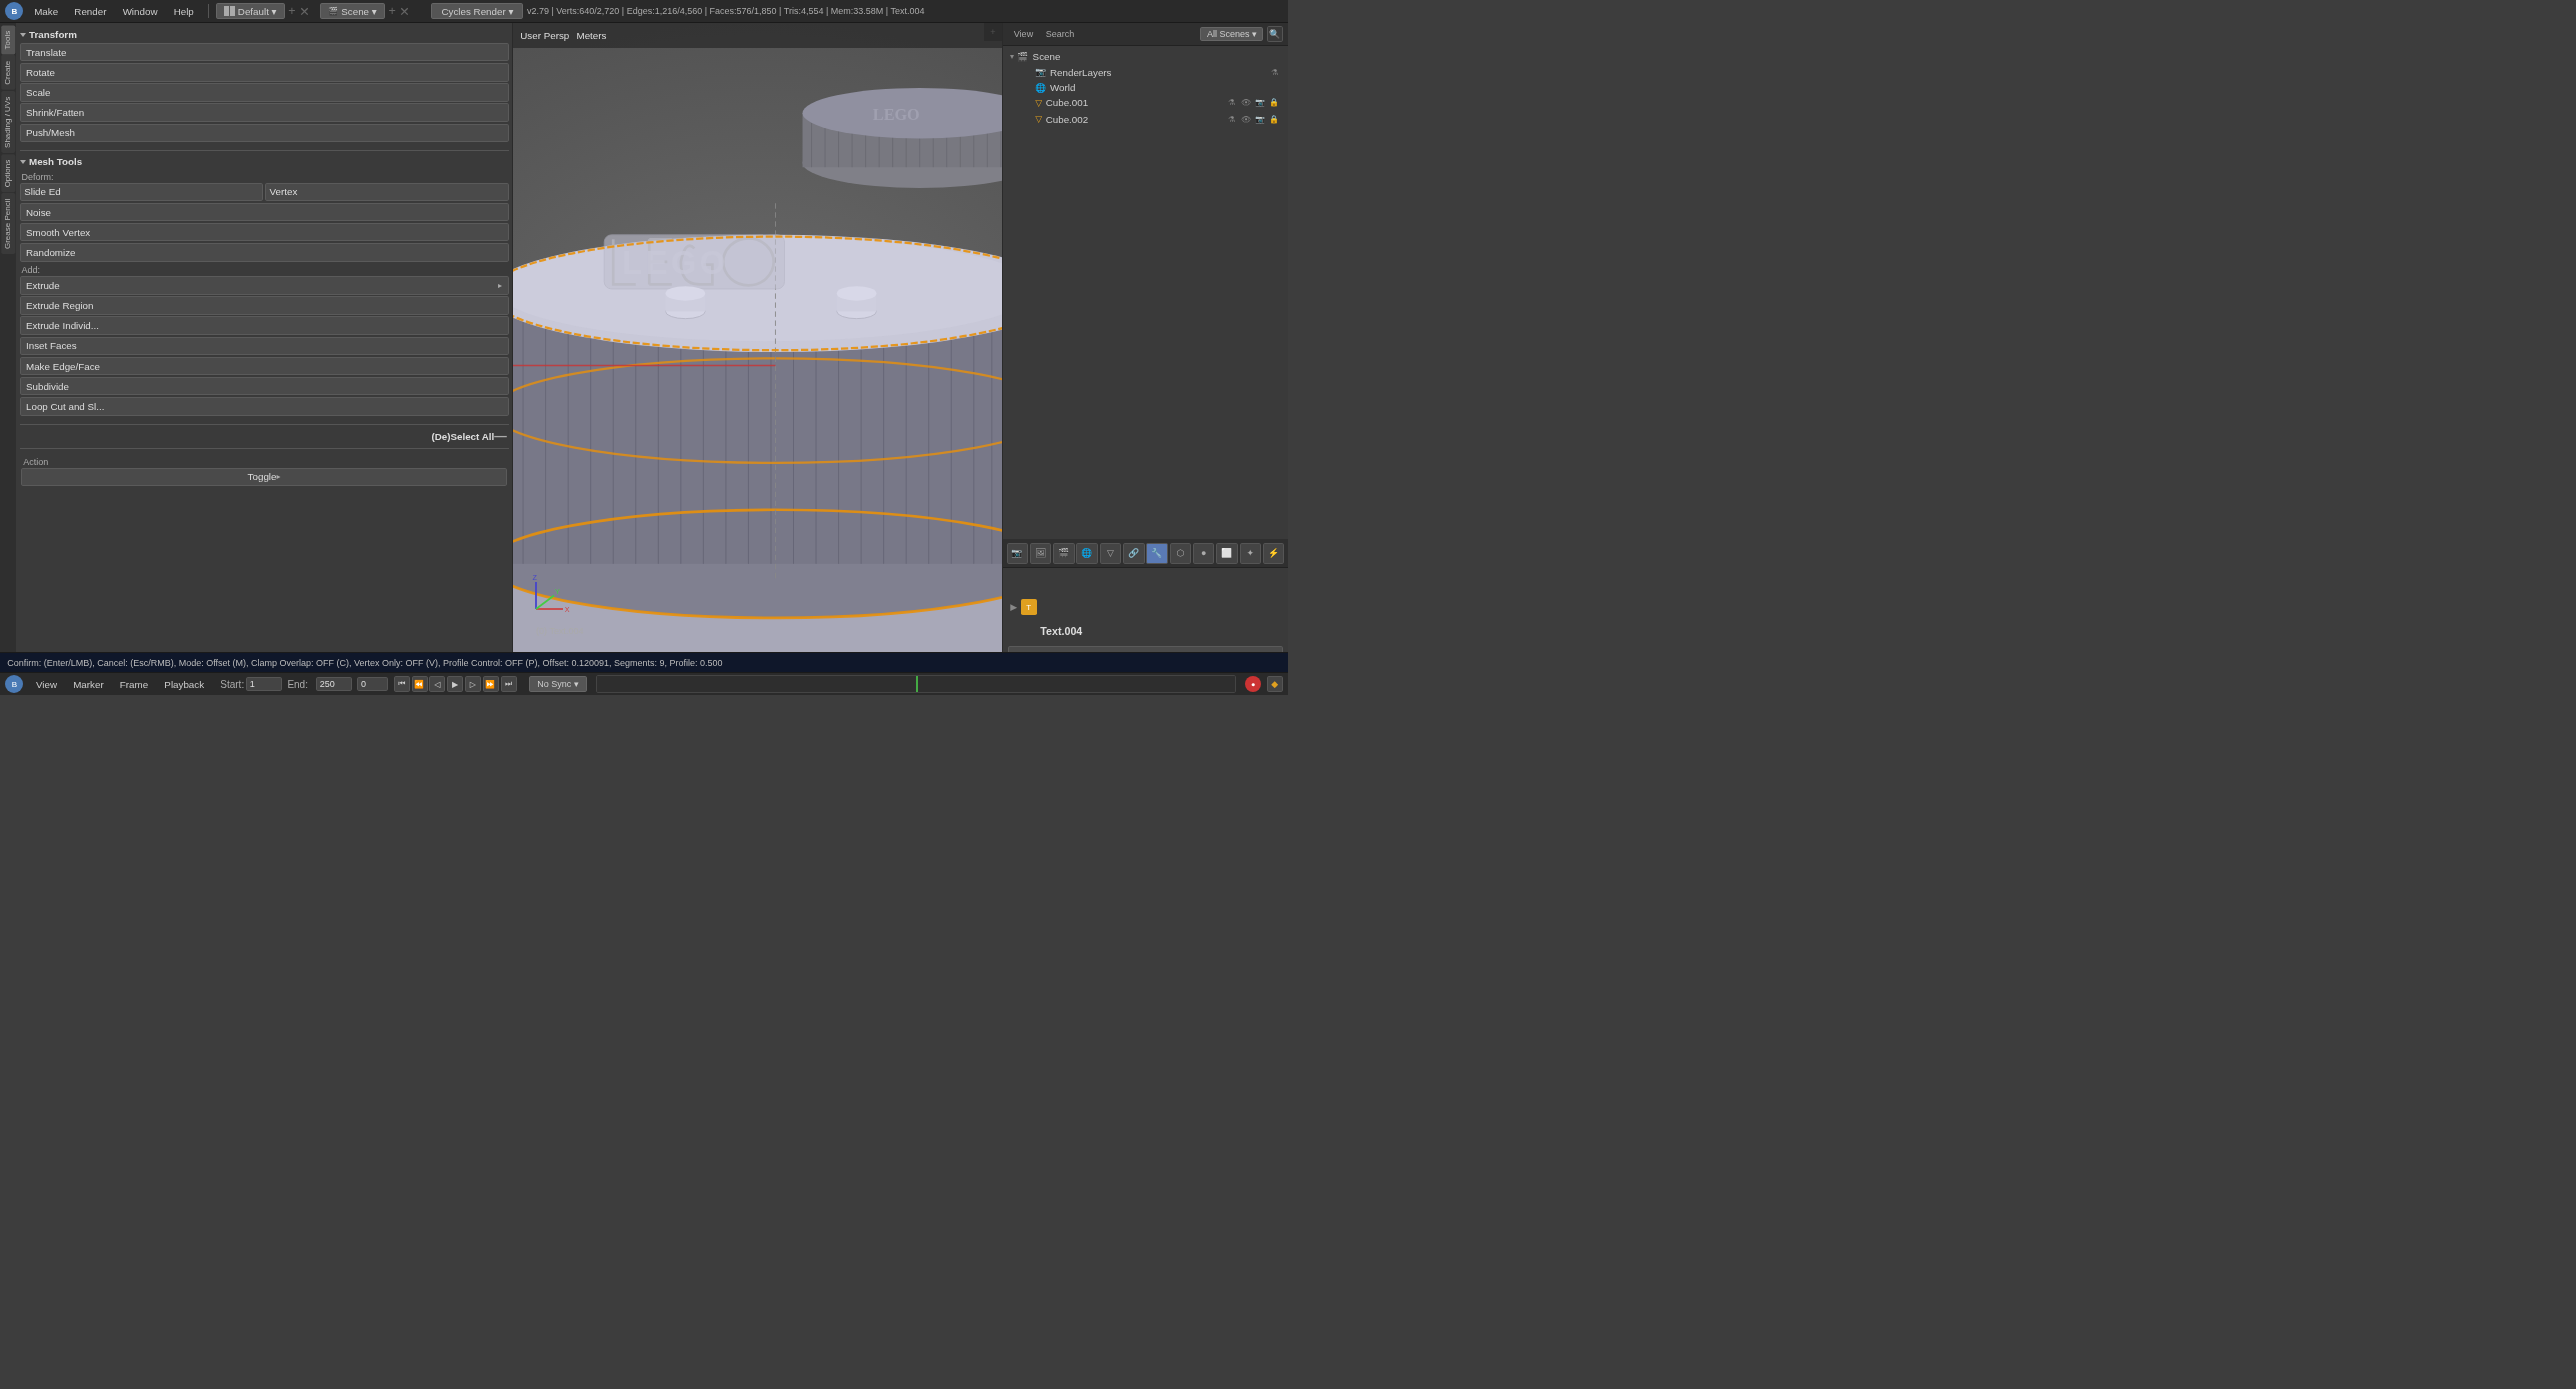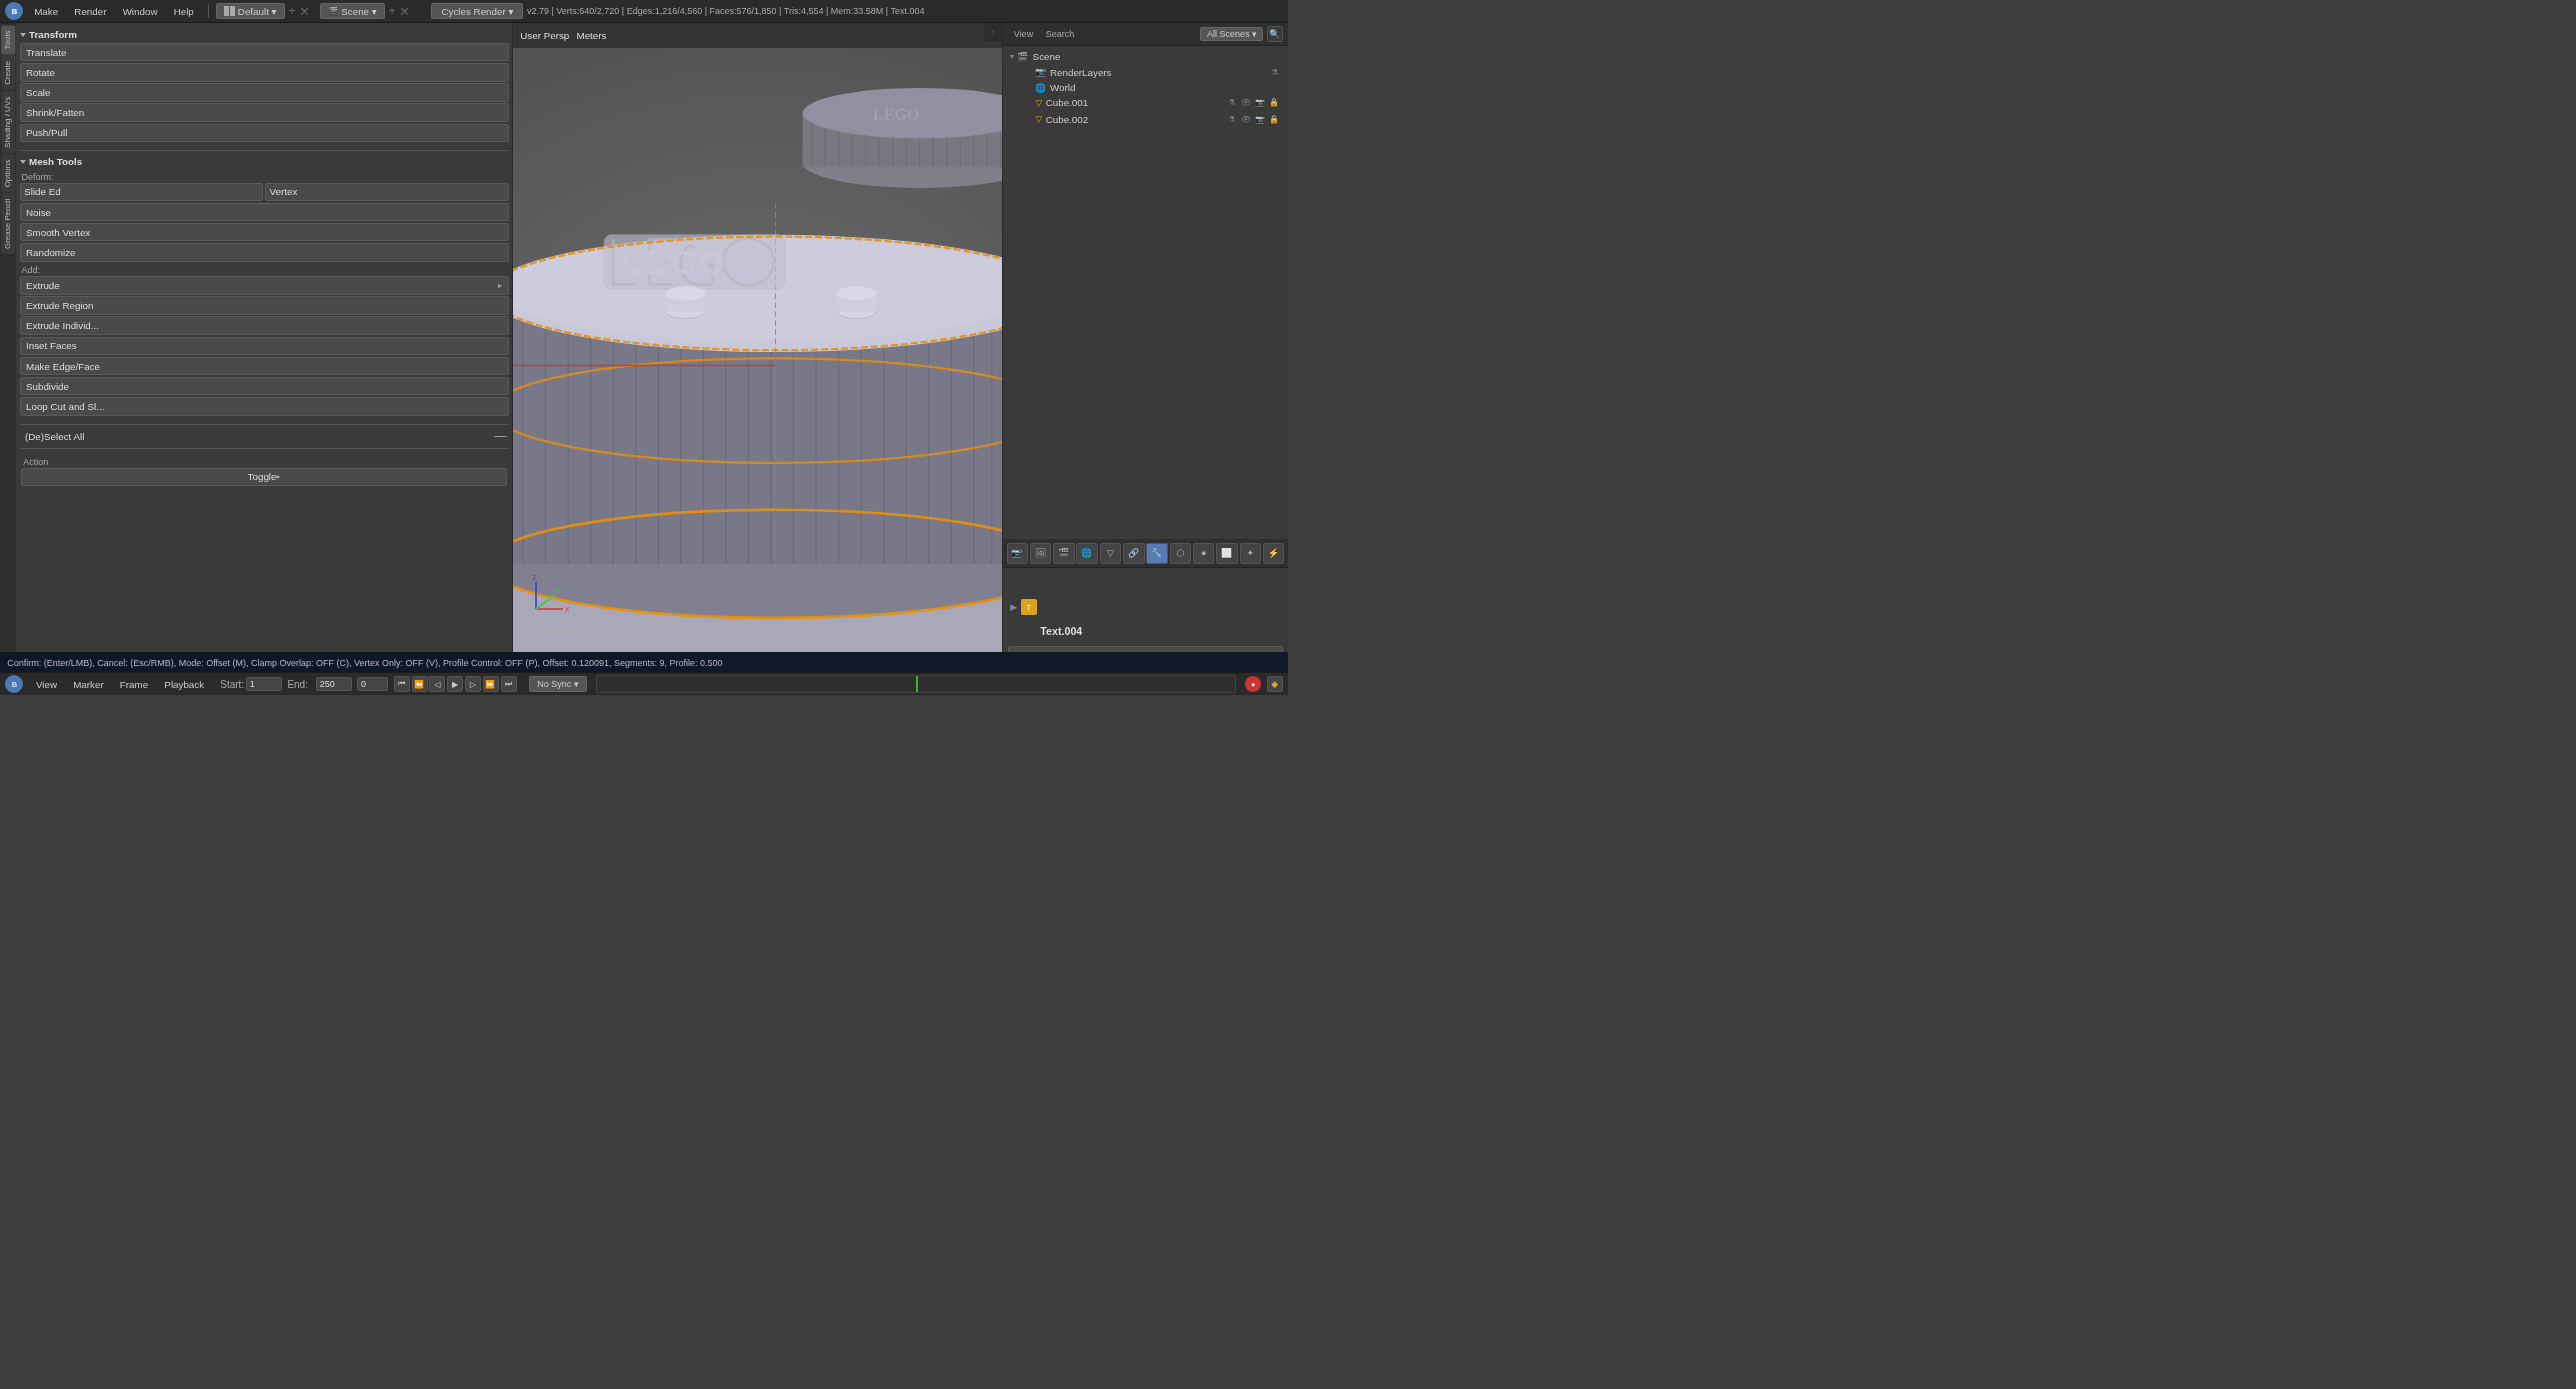--- a/index.html
+++ b/index.html
@@ -151,22 +151,22 @@
       padding: 2.7px 5.4px;
       border-radius: 1.8px;
       font-size: 9.8px;
       cursor: pointer;
       display: flex; align-items: center; justify-content: space-between;
       width: 100%; margin-bottom: 1.8px;
     }
     .dropdown-arrow { color: #aaa; font-size: 8px; }
 
     .deselect-header {
-      display: flex; align-items: center; justify-content: space-between;
-      padding: 2.7px 1.8px; font-size: 9.8px; color: #ddd; font-weight: normal; cursor: pointer; gap: 46px;
+      display: flex; align-items: center; justify-content: flex-end;
+      padding: 2.7px 1.8px; font-size: 9.8px; color: #ddd; font-weight: bold; cursor: pointer;
     }
     .minus-icon { color: #aaa; font-size: 12.5px; line-height: 1; }
 
     
     .viewport {
       flex: 1;
       position: relative;
       background: #14532d;
       overflow: hidden;
     }
@@ -437,21 +437,21 @@
 
     <div class="section-header">
       <div class="triangle"></div>
       <span>Transform</span>
     </div>
     <div style="padding:0 0 3.6px 0;">
       <button class="tool-btn">Translate</button>
       <button class="tool-btn">Rotate</button>
       <button class="tool-btn">Scale</button>
       <button class="tool-btn">Shrink/Fatten</button>
-      <button class="tool-btn">Push/Pull</button>
+      <button class="tool-btn">Push/Mesh</button>
     </div>
     <div class="section-divider"></div>
 
     <div class="section-header">
       <div class="triangle"></div>
       <span>Mesh Tools</span>
     </div>
     <div style="padding:0 0 3.6px 0;">
       <div class="sub-label">Deform:</div>
       <div class="tool-btn-row">

